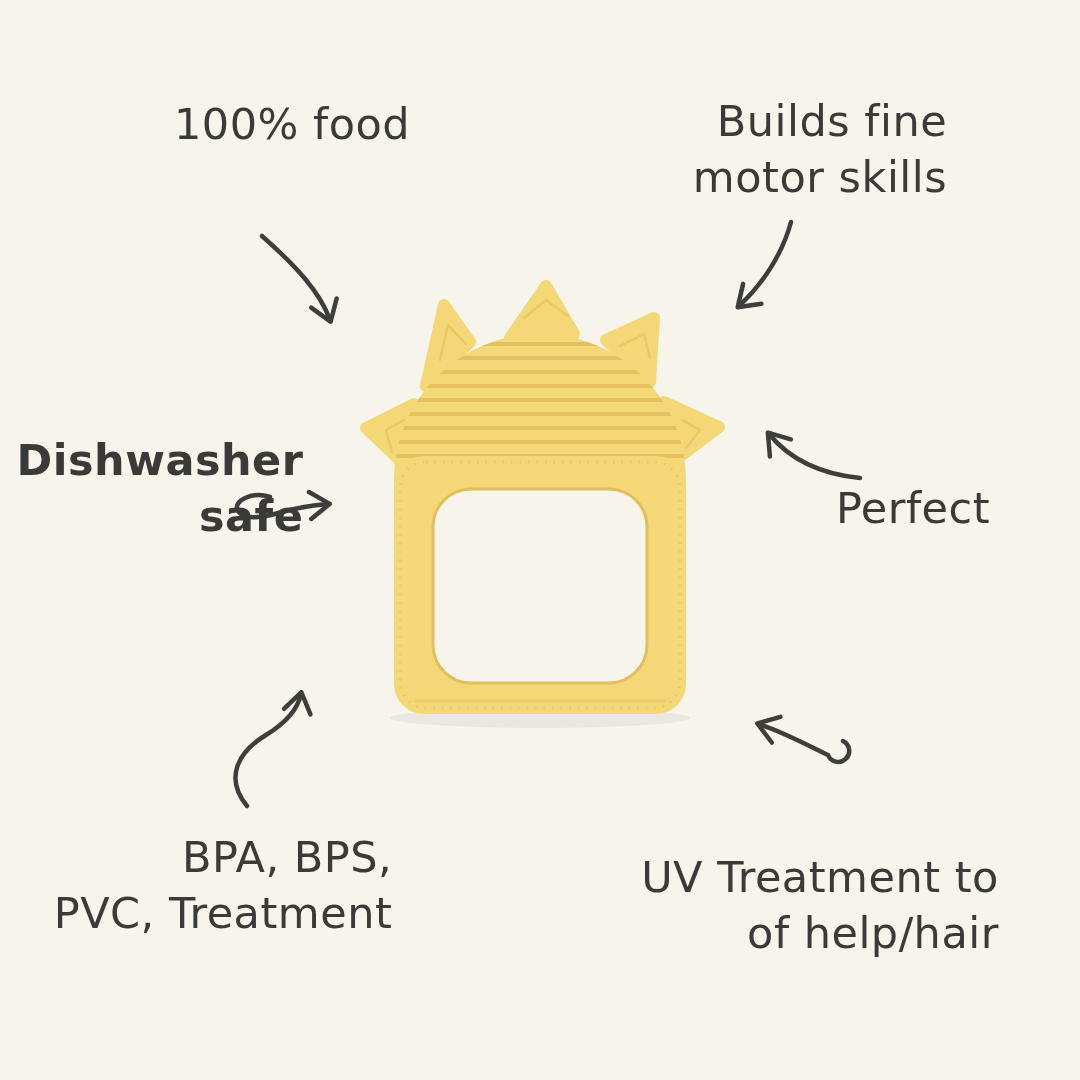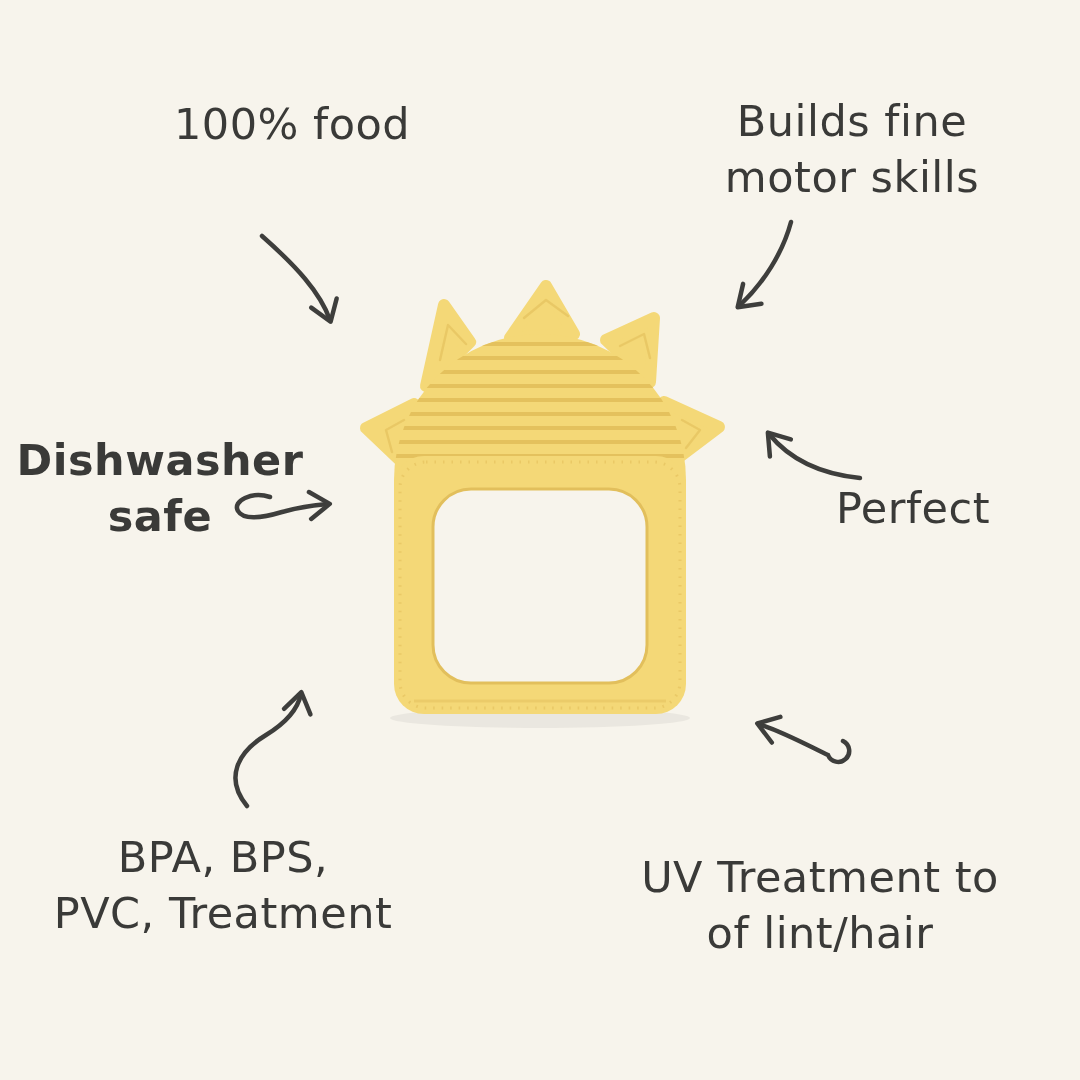--- a/index.html
+++ b/index.html
@@ -19,21 +19,21 @@
   }
   .layer {
     position: absolute;
     inset: 0;
     width: 100%;
     height: 100%;
   }
   .label {
     position: absolute;
     transform: translateX(-50%);
-    text-align: center;
+    text-align: right;
     font-size: 43px;
     line-height: 1.3;
     letter-spacing: 0.5px;
     white-space: nowrap;
     color: #3a3a38;
   }
 </style>
 </head>
 <body>
 
@@ -101,37 +101,37 @@
       <path d="M 860 478 Q 800 472, 769 434" marker-end="url(#ah)"></path>
       <path d="M 247 806 C 224 778, 238 752, 266 735 C 289 721, 298 708, 301 694" marker-end="url(#ah)"></path>
       <path d="M 843 741 a 11 11 0 1 1 -15 14 C 813 748, 786 733, 759 724" marker-end="url(#ah)"></path>
     </g>
   </svg>
 
   <div class="label" style="left:292px; top:97px;">
     <div>100% food</div>
   </div>
 
-  <div class="label" style="left:852px; top:94px;">
+  <div class="label" style="left:820px; top:94px;">
     <div>Builds fine</div>
     <div>motor skills</div>
   </div>
 
   <div class="label" style="left:160px; top:433px;font-weight:bold;">
     <div>Dishwasher</div>
     <div>safe</div>
   </div>
 
   <div class="label" style="left:913px; top:481px;">
     <div>Perfect</div>
   </div>
 
   <div class="label" style="left:223px; top:830px;">
     <div>BPA, BPS,</div>
     <div>PVC, Treatment</div>
   </div>
 
   <div class="label" style="left:820px; top:814px;margin-top:36px;">
     <div>UV Treatment to</div>
-    <div>of lint/hair</div>
+    <div>of help/hair</div>
   </div>
 
 </div>
 
 </body></html>

